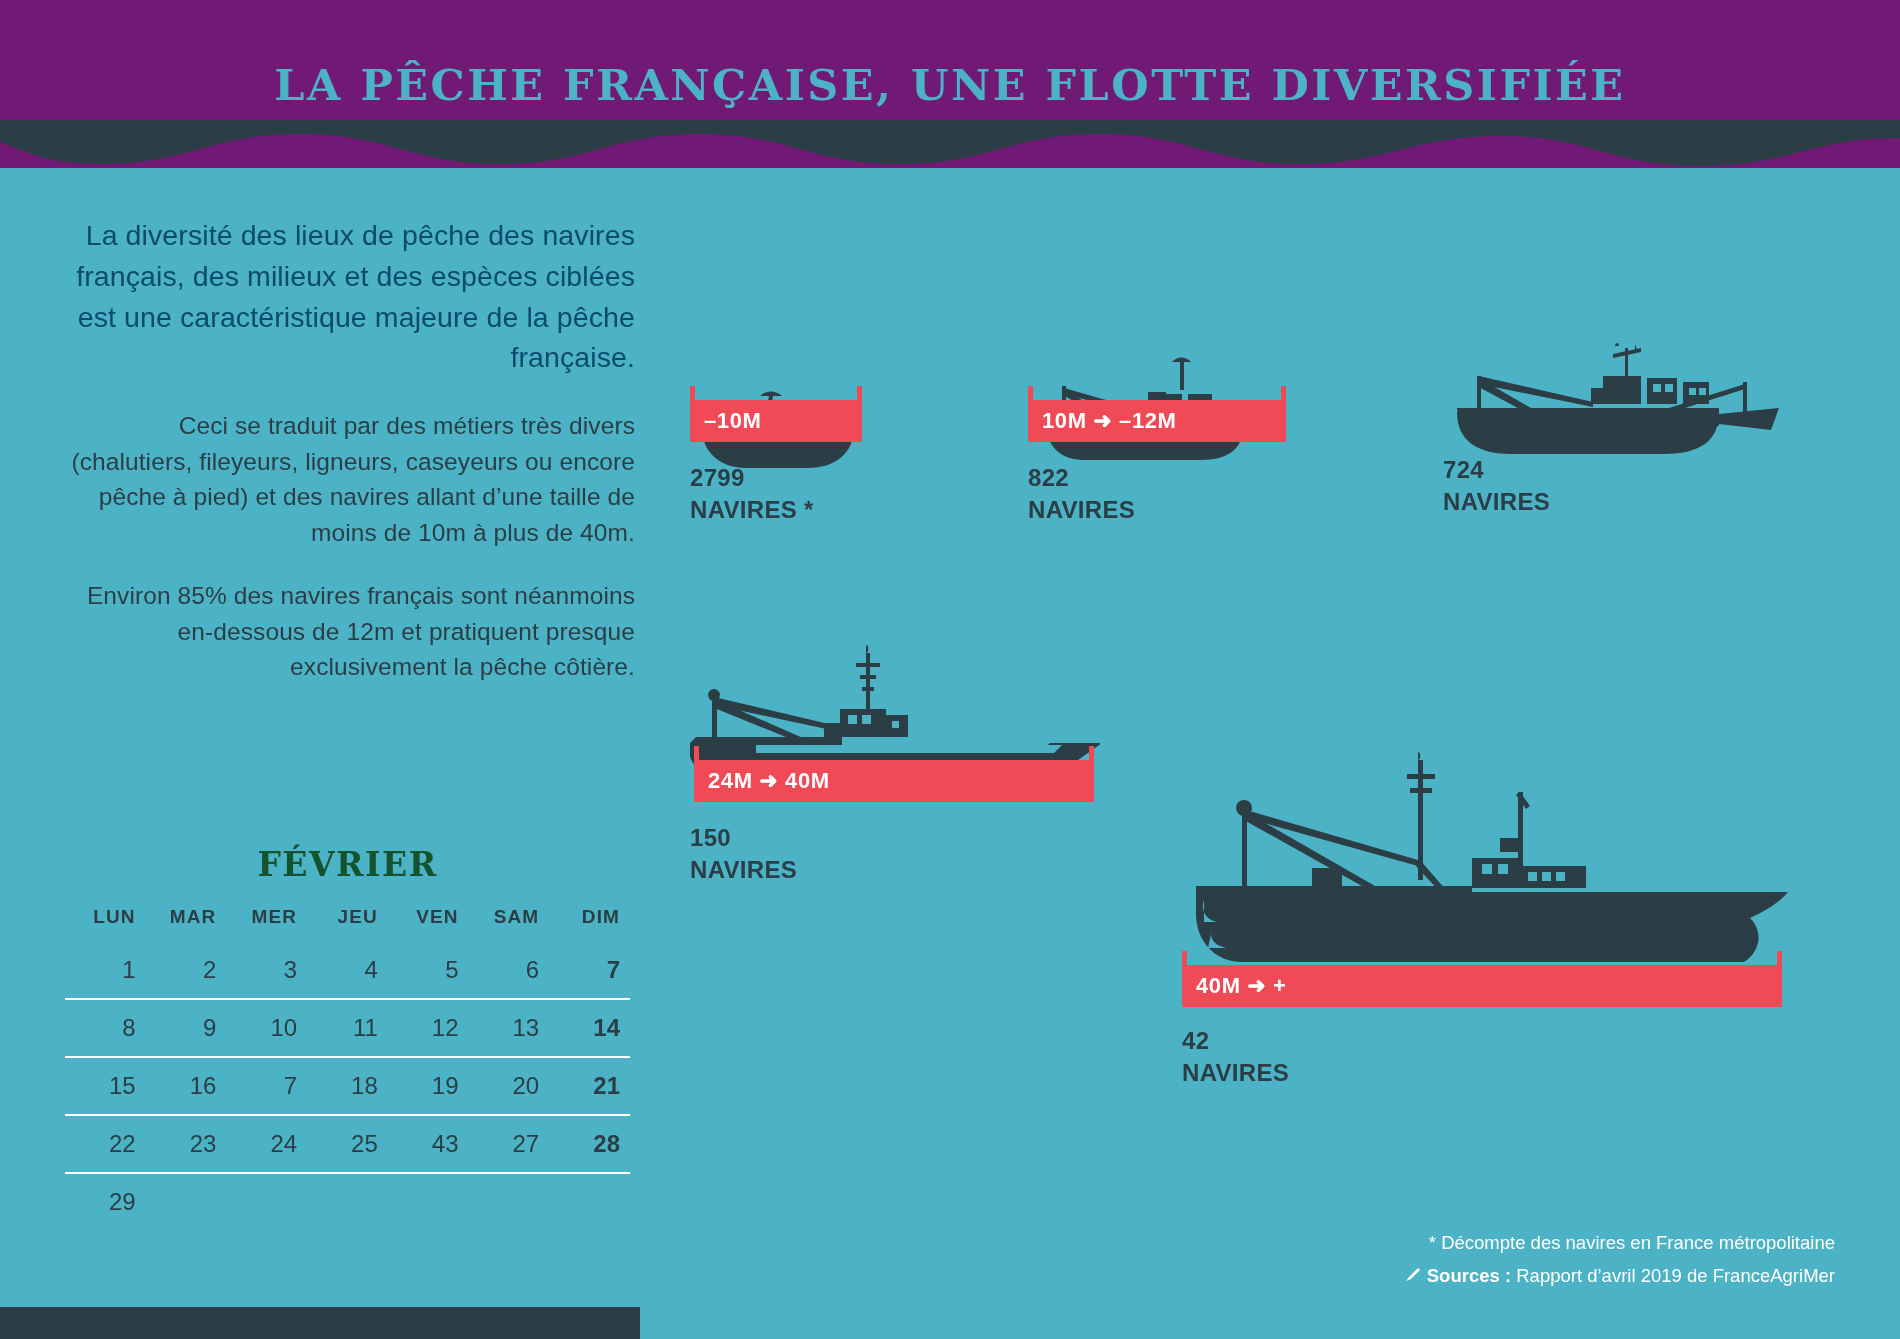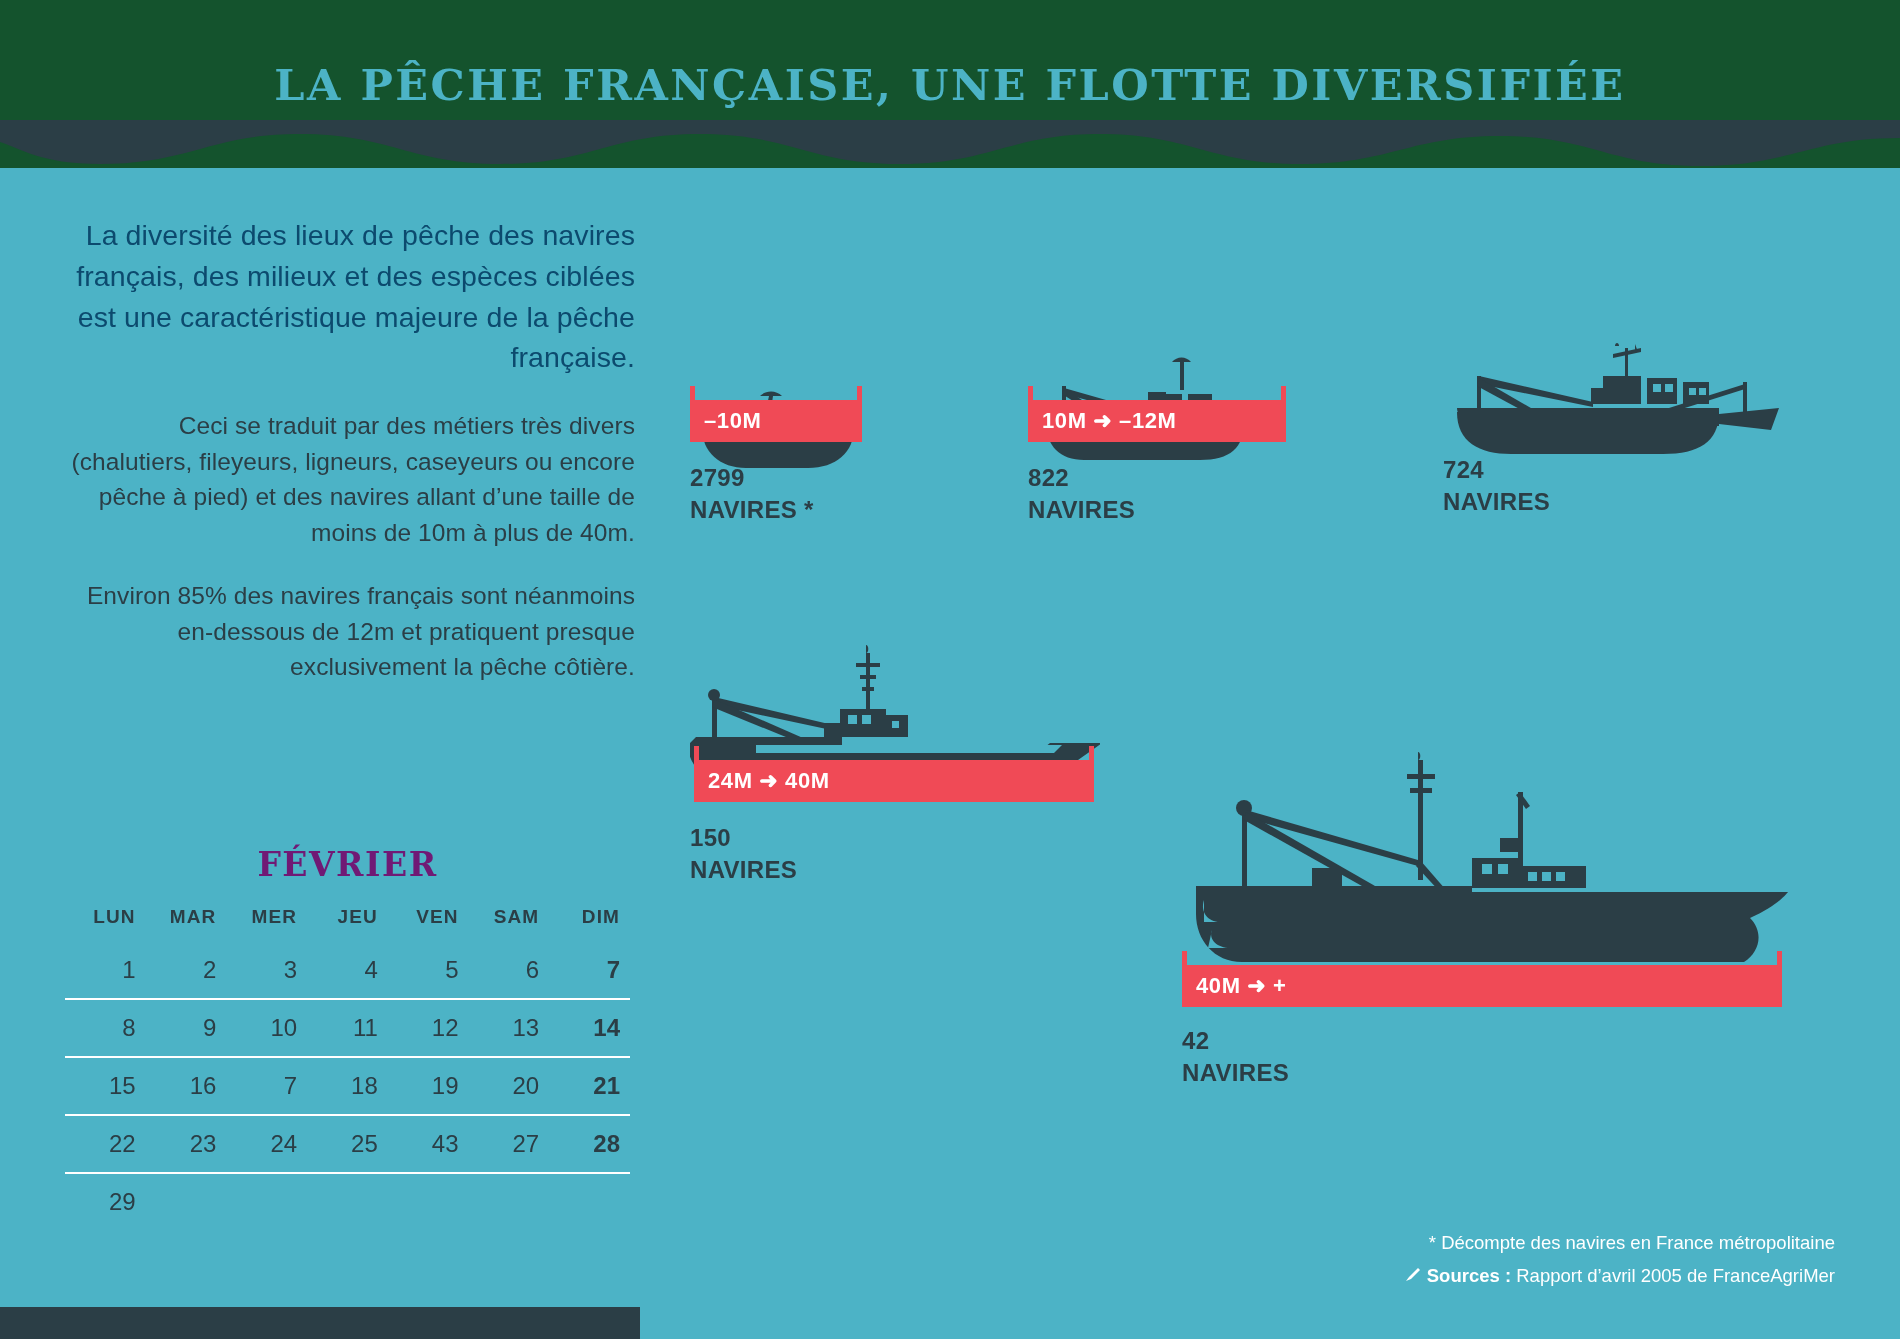--- a/index.html
+++ b/index.html
@@ -21,21 +21,21 @@
     background: #4cb3c6;
     overflow: hidden;
   }
 
   
   #header {
     position: absolute;
     left: 0; top: 0;
     width: 1900px;
     height: 168px;
-    background: #14532d;
+    background: #701a75;
     z-index: 2;
   }
   #header-title {
     position: absolute;
     left: 0; top: 60px;
     width: 1900px;
     text-align: center;
     color: #4cb3c6;
     font-family: "DejaVu Serif", serif;
     font-weight: bold;
@@ -80,21 +80,21 @@
   #calendar {
     position: absolute;
     left: 50px;
     top: 845px;
     width: 595px;
   }
   #cal-title {
     text-align: center;
     font-family: "DejaVu Serif", serif;
     font-weight: bold;
-    color: #701a75;
+    color: #14532d;
     font-size: 33px;
     letter-spacing: 1.5px;
     margin-bottom: 22px;
   }
   #cal-table {
     width: 565px;
     margin: 0 auto;
     border-collapse: collapse;
     table-layout: fixed;
   }
@@ -438,17 +438,17 @@
     </div>
   </div>
 
   <div id="footnotes">
     <div>* Décompte des navires en France métropolitaine</div>
     <div>
       <span class="pen-icon">
         <svg width="18" height="16" viewBox="0 0 18 16">
             <path d="M2,13 L7,11 L16,2 L14,0 L5,9 Z" fill="#ffffff"></path>
           </svg>
-      </span><span class="src-label">Sources :</span><span> Rapport d’avril 2005 de FranceAgriMer</span>
+      </span><span class="src-label">Sources :</span><span> Rapport d’avril 2019 de FranceAgriMer</span>
     </div>
   </div>
 
 </div>
 
 </body></html>

